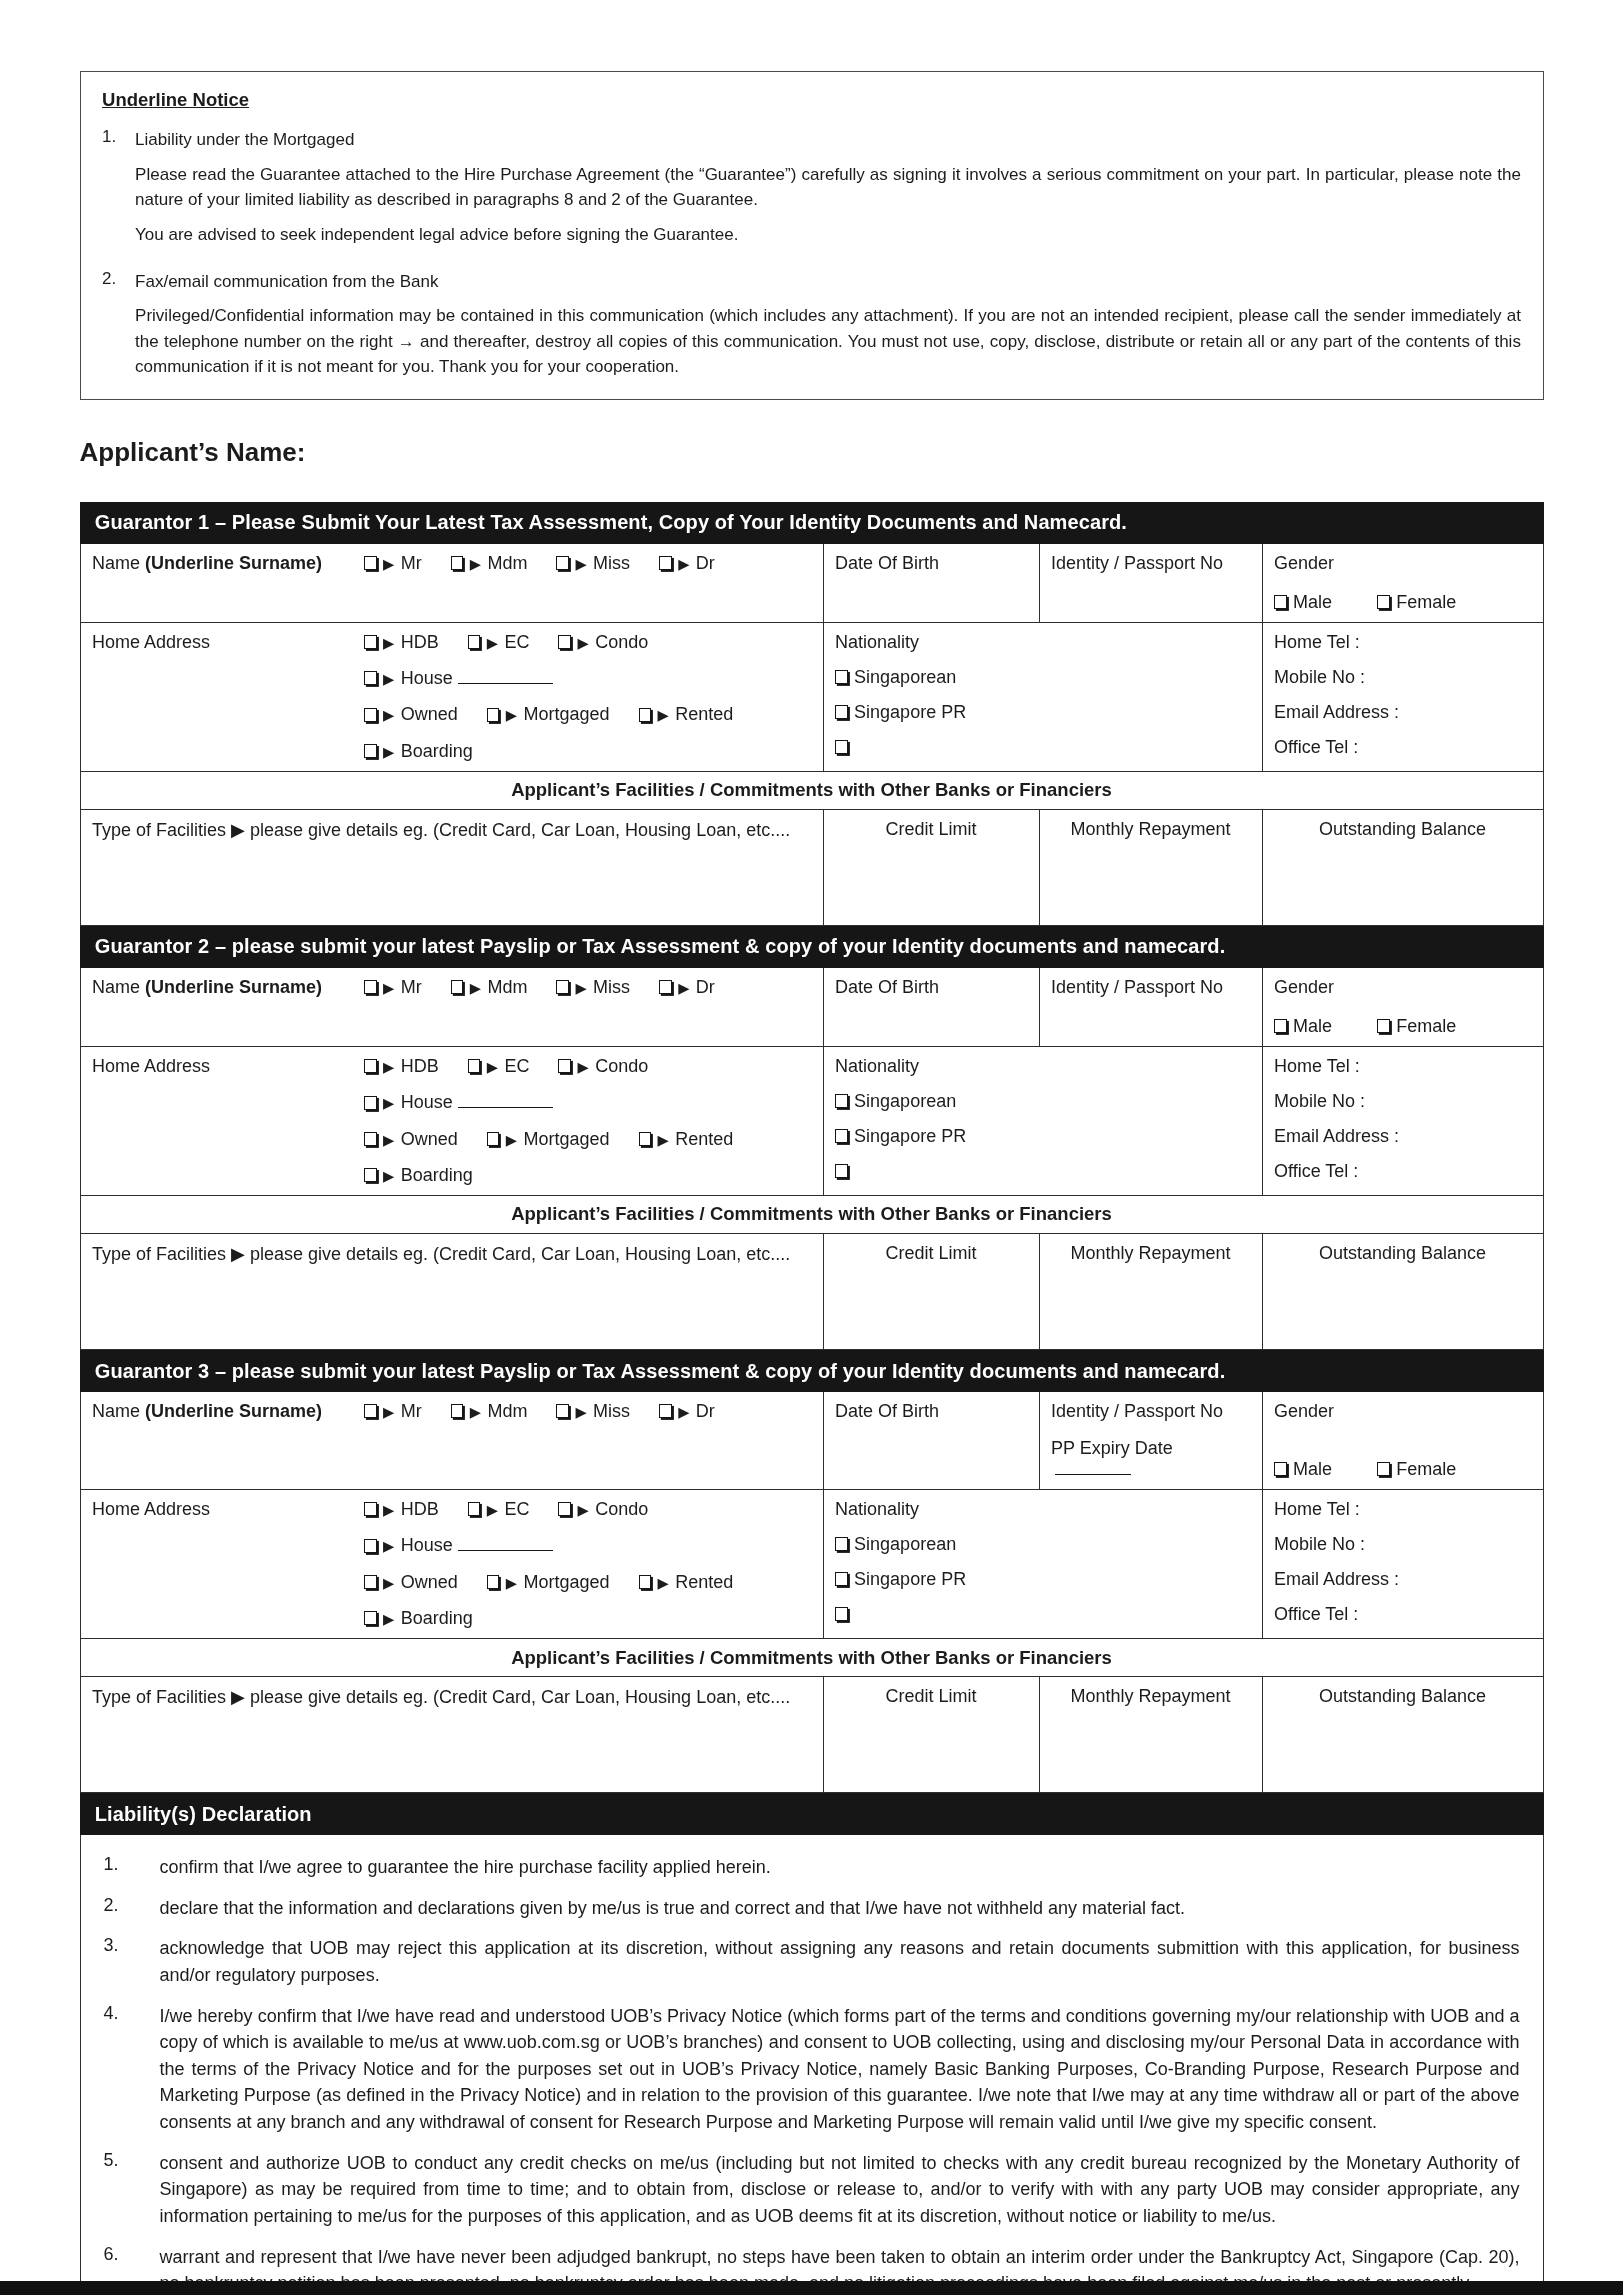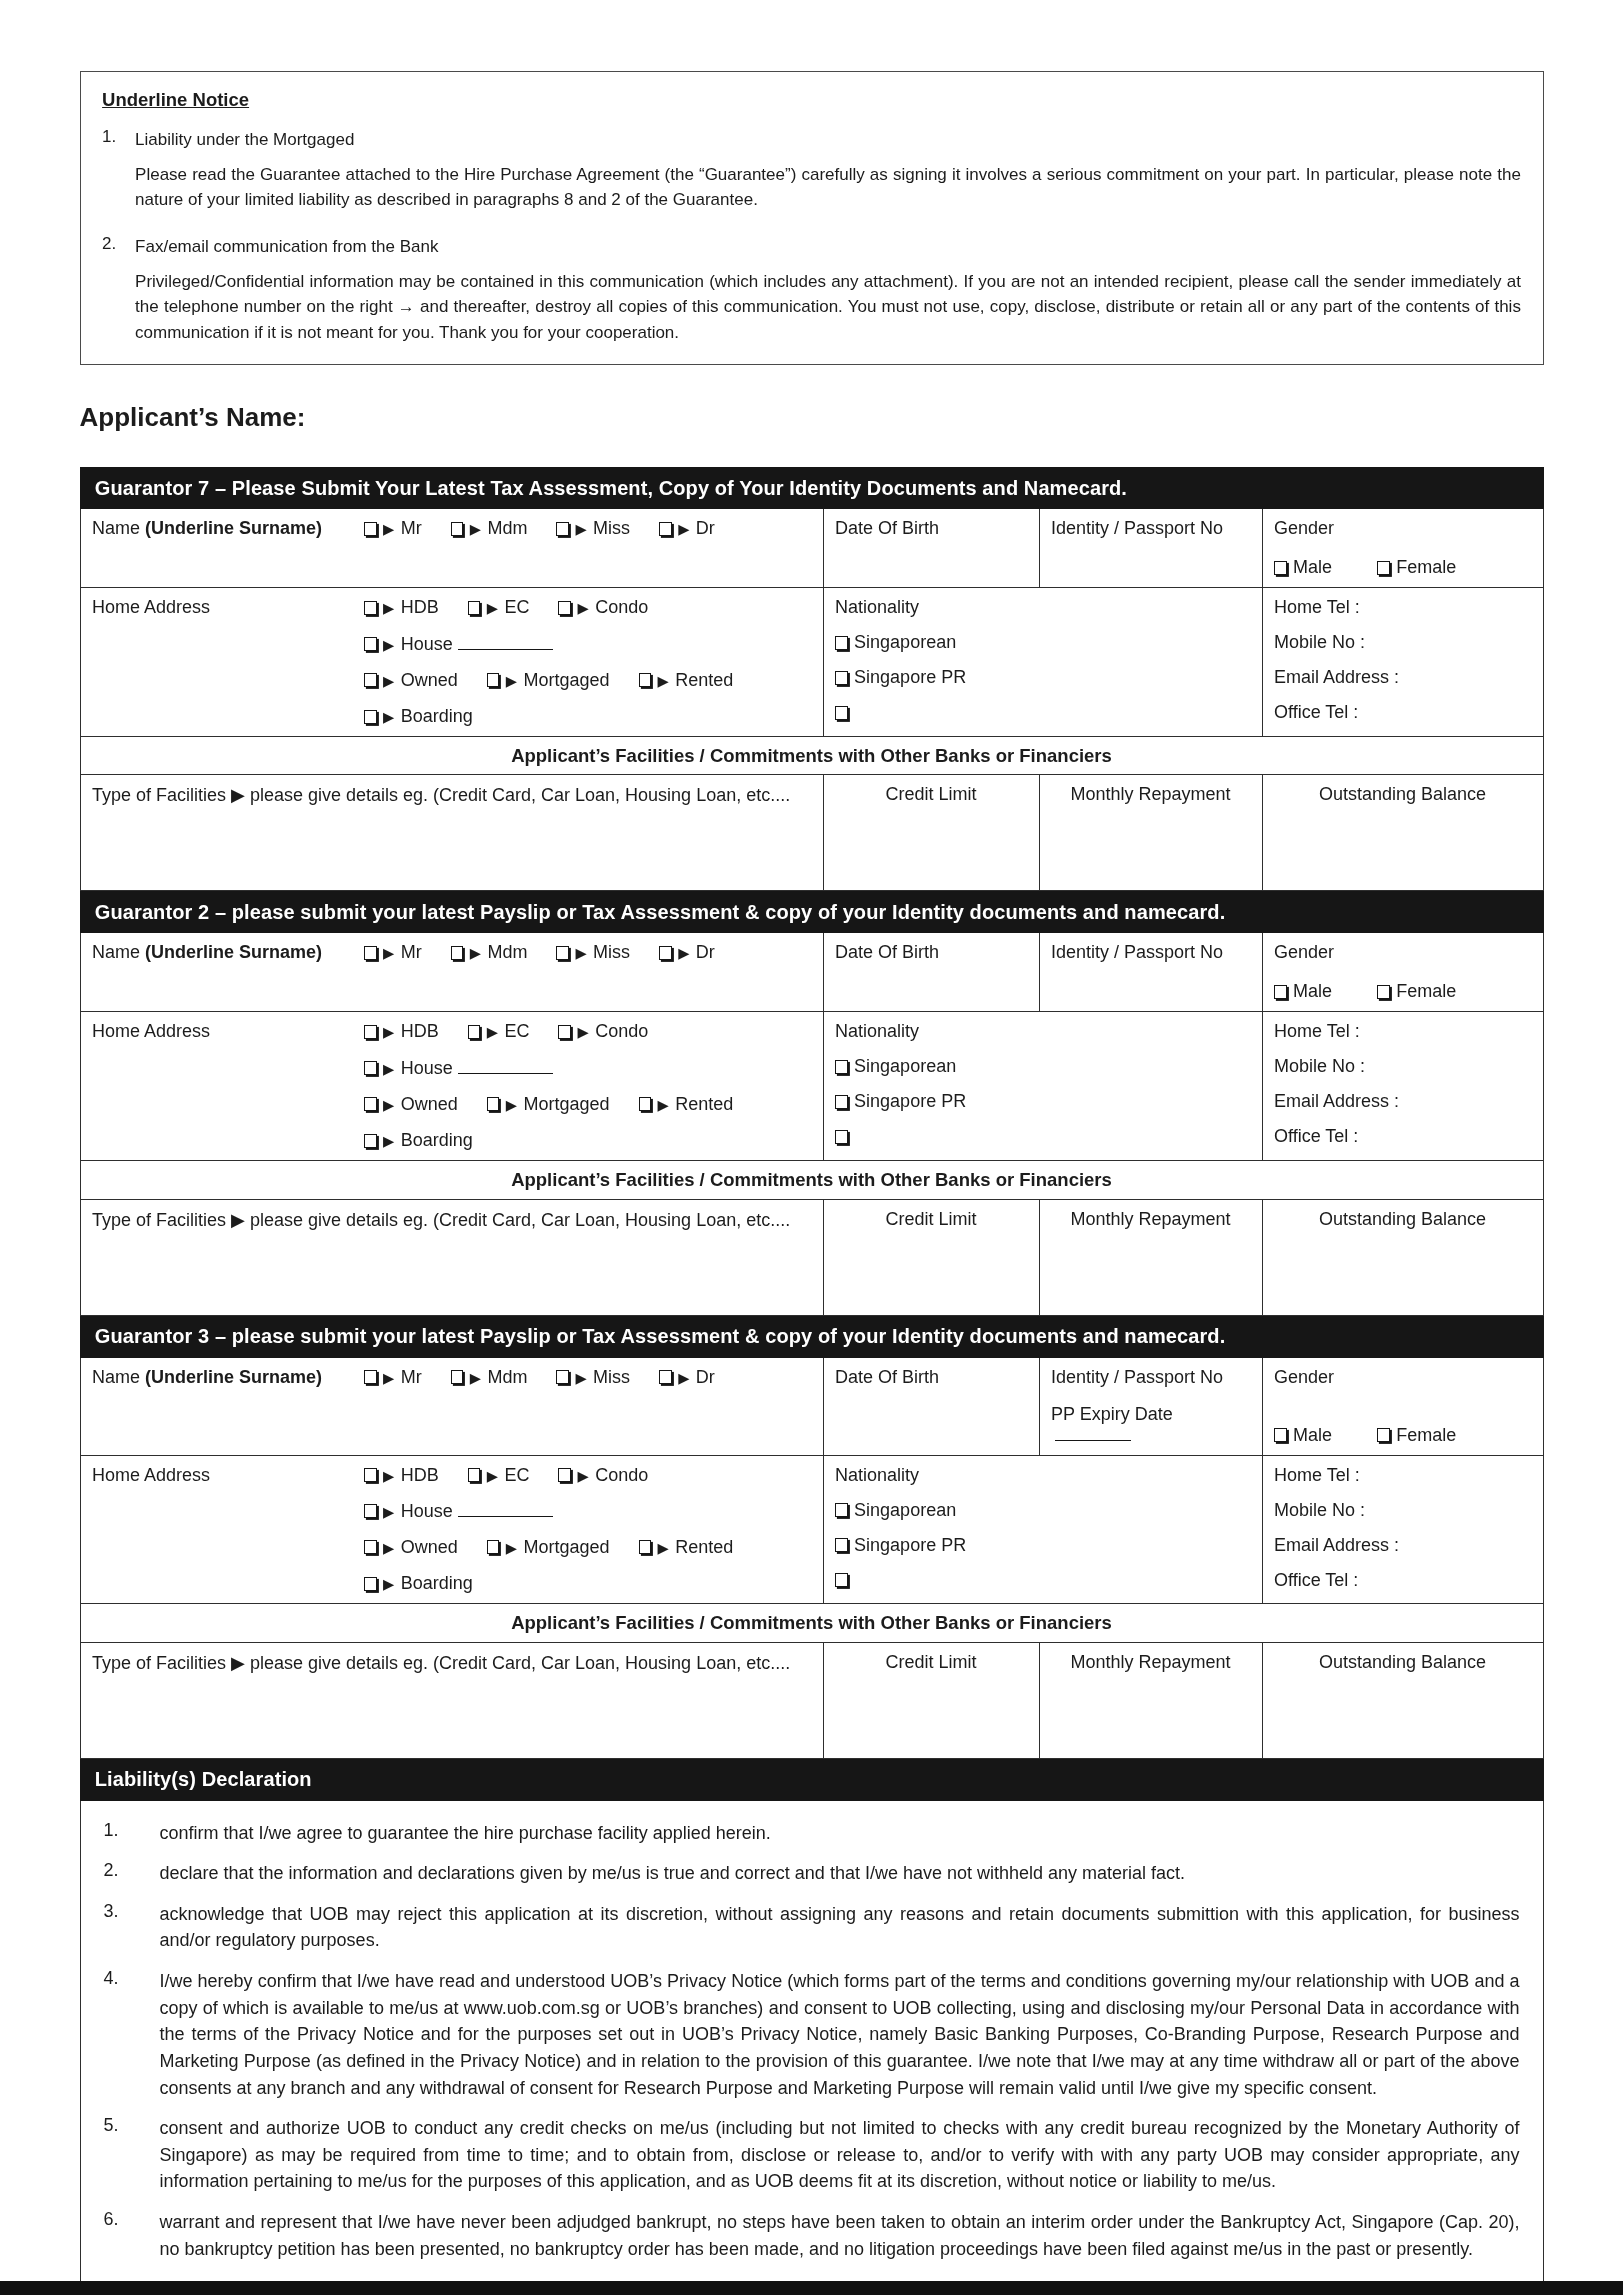--- a/index.html
+++ b/index.html
@@ -81,36 +81,37 @@
   <div class="content">
 
     <div class="notice-box">
       <div class="notice-title">Underline Notice</div>
 
       <div class="notice-item">
         <div class="notice-num">1.</div>
         <div class="notice-body">
           <div class="notice-head">Liability under the Mortgaged</div>
           <p>Please read the Guarantee attached to the Hire Purchase Agreement (the “Guarantee”) carefully as signing it involves a serious commitment on your part. In particular, please note the nature of your limited liability as described in paragraphs 8 and 2 of the Guarantee.</p>
+          <p>You are advised to seek independent legal advice before signing the Guarantee.</p>
         </div>
       </div>
 
       <div class="notice-item" style="margin-bottom:0;">
         <div class="notice-num">2.</div>
         <div class="notice-body">
           <div class="notice-head">Fax/email communication from the Bank</div>
           <p style="margin-bottom:0;">Privileged/Confidential information may be contained in this communication (which includes any attachment). If you are not an intended recipient, please call the sender immediately at the telephone number on the right → and thereafter, destroy all copies of this communication. You must not use, copy, disclose, distribute or retain all or any part of the contents of this communication if it is not meant for you. Thank you for your cooperation.</p>
         </div>
       </div>
     </div>
 
     <div class="app-name">Applicant’s Name:</div>
 
     <div>
-      <div class="gbar">Guarantor 7 – Please Submit Your Latest Tax Assessment, Copy of Your Identity Documents and Namecard.</div>
+      <div class="gbar">Guarantor 1 – Please Submit Your Latest Tax Assessment, Copy of Your Identity Documents and Namecard.</div>
       <div class="gtable">
         <div class="grow row1">
           <div class="gcell c-name name-line">
             <div class="name-lab">
               <span>Name</span> <b>(Underline Surname)</b>
             </div>
             <div class="opts">
               <span class="opt"><span class="cb"></span><span class="arr">▶</span><span>Mr</span></span>
               <span class="opt"><span class="cb"></span><span class="arr">▶</span><span>Mdm</span></span>
               <span class="opt"><span class="cb"></span><span class="arr">▶</span><span>Miss</span></span>

